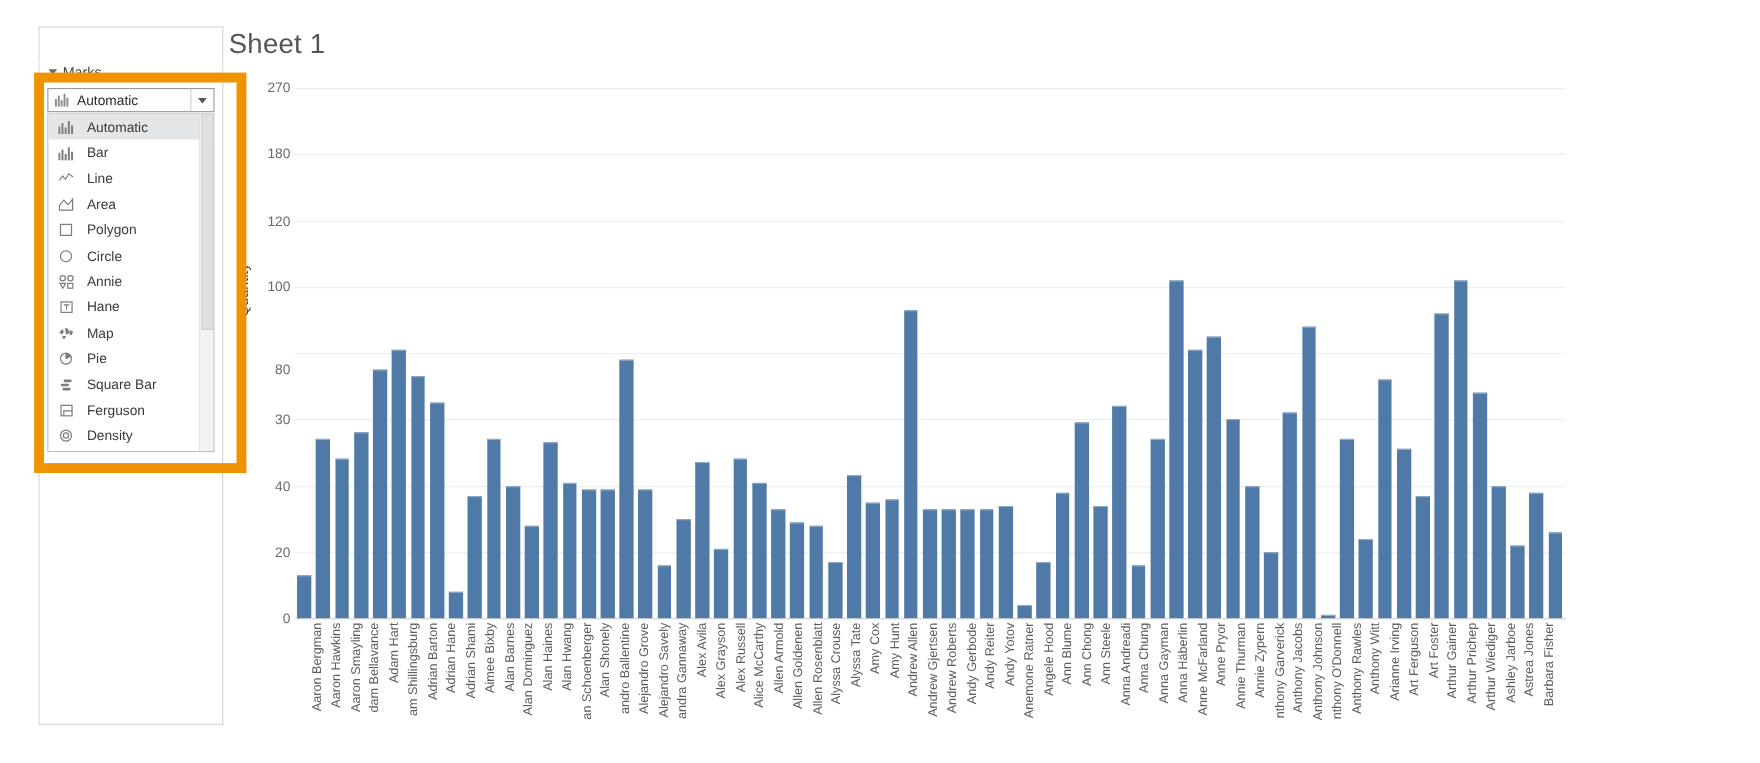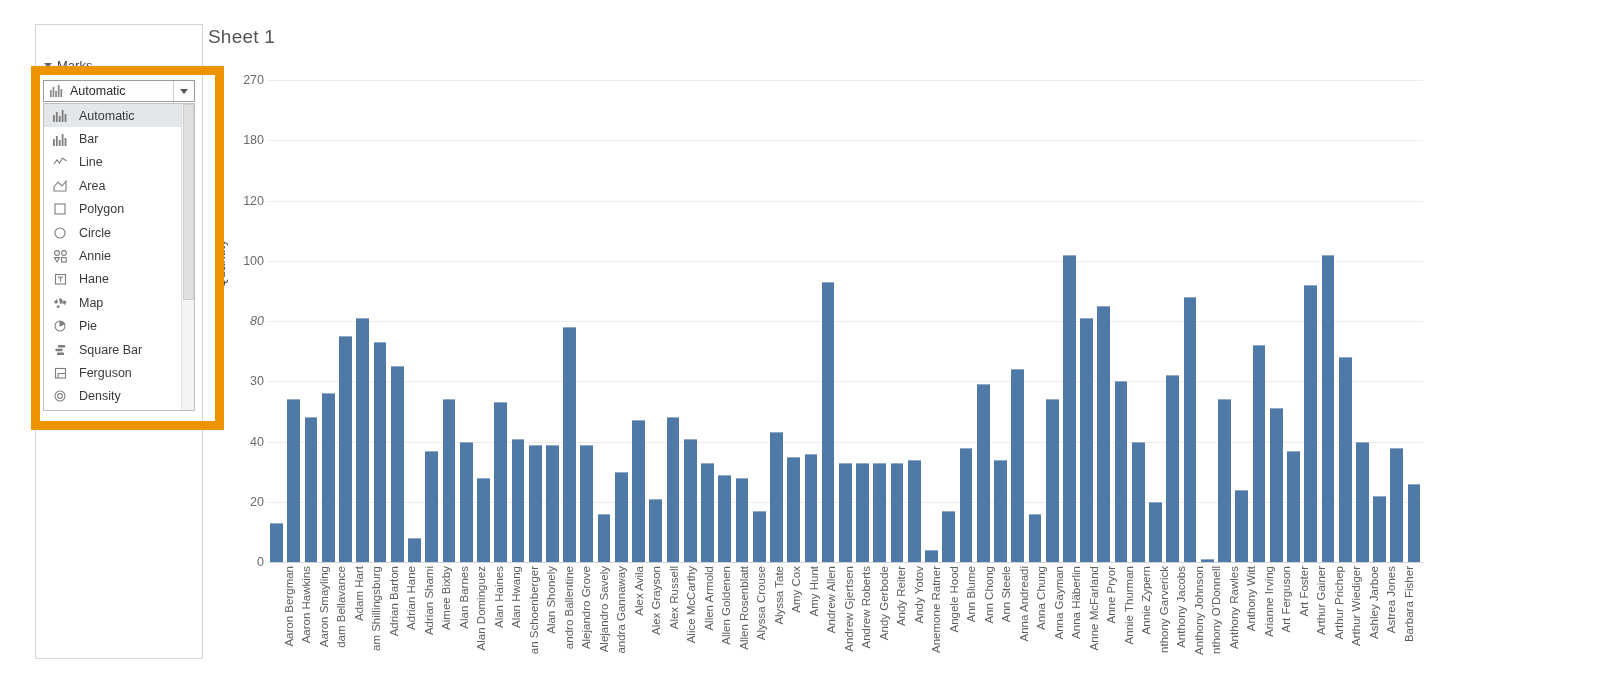--- a/index.html
+++ b/index.html
@@ -139,21 +139,21 @@
     background: #e0e0e0;
     border: 1px solid #cfcfcf;
     box-sizing: border-box;
   }
 
   
   #sheet-title {
     position: absolute;
     left: 208px;
     top: 26px;
-    font-size: 19px;
+    font-size: 25px;
     color: #555;
     letter-spacing: .2px;
   }
   #viz-area {
     position: absolute;
     left: 208px;
     top: 52px;
     width: 1392px;
     height: 642px;
     background: #ffffff;
@@ -420,21 +420,21 @@
   <div id="sheet-title">Sheet 1</div>
 
   <div id="viz-area"></div>
 
   <div id="ylabel">Quantity</div>
   <div id="ytick-col">
       <div class="ytick" style="top: 482px;">0</div>
       <div class="ytick" style="top: 421.75px;">20</div>
       <div class="ytick" style="top: 361.5px;">40</div>
       <div class="ytick" style="top: 301.25px;">30</div>
-      <div class="ytick" style="top: 241px; font-style: italic;">80</div>
+      <div class="ytick" style="top: 256px;">80</div>
       <div class="ytick" style="top: 180.75px;">100</div>
       <div class="ytick" style="top: 120.5px;">120</div>
       <div class="ytick" style="top: 60.25px;">180</div>
       <div class="ytick" style="top: 0px;">270</div>
     </div>
 
   <div id="plot">
     <div id="gridlines">
         <div class="axisline" style="top: 482px;"></div>
         <div class="gridline" style="top: 421.75px;"></div>

